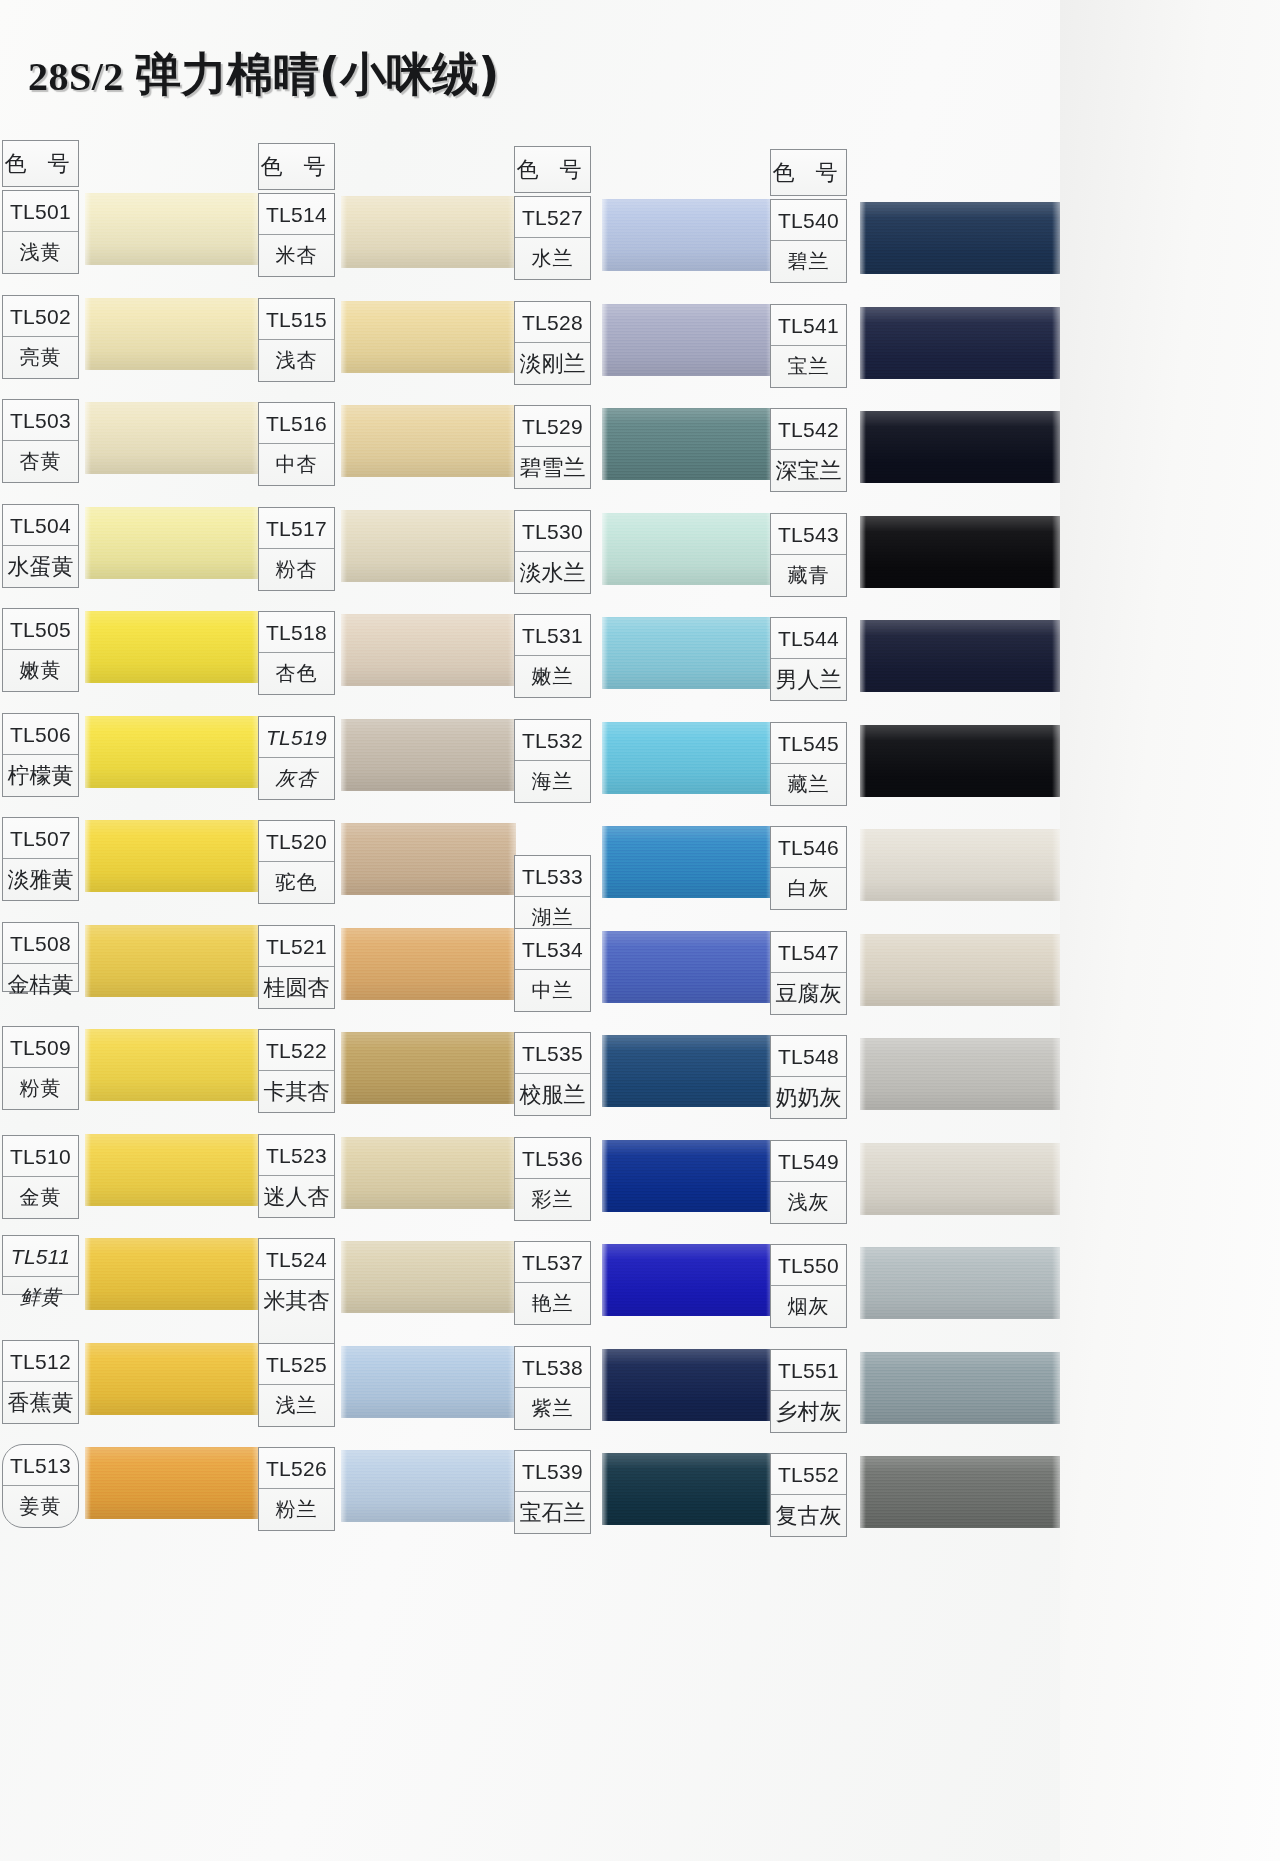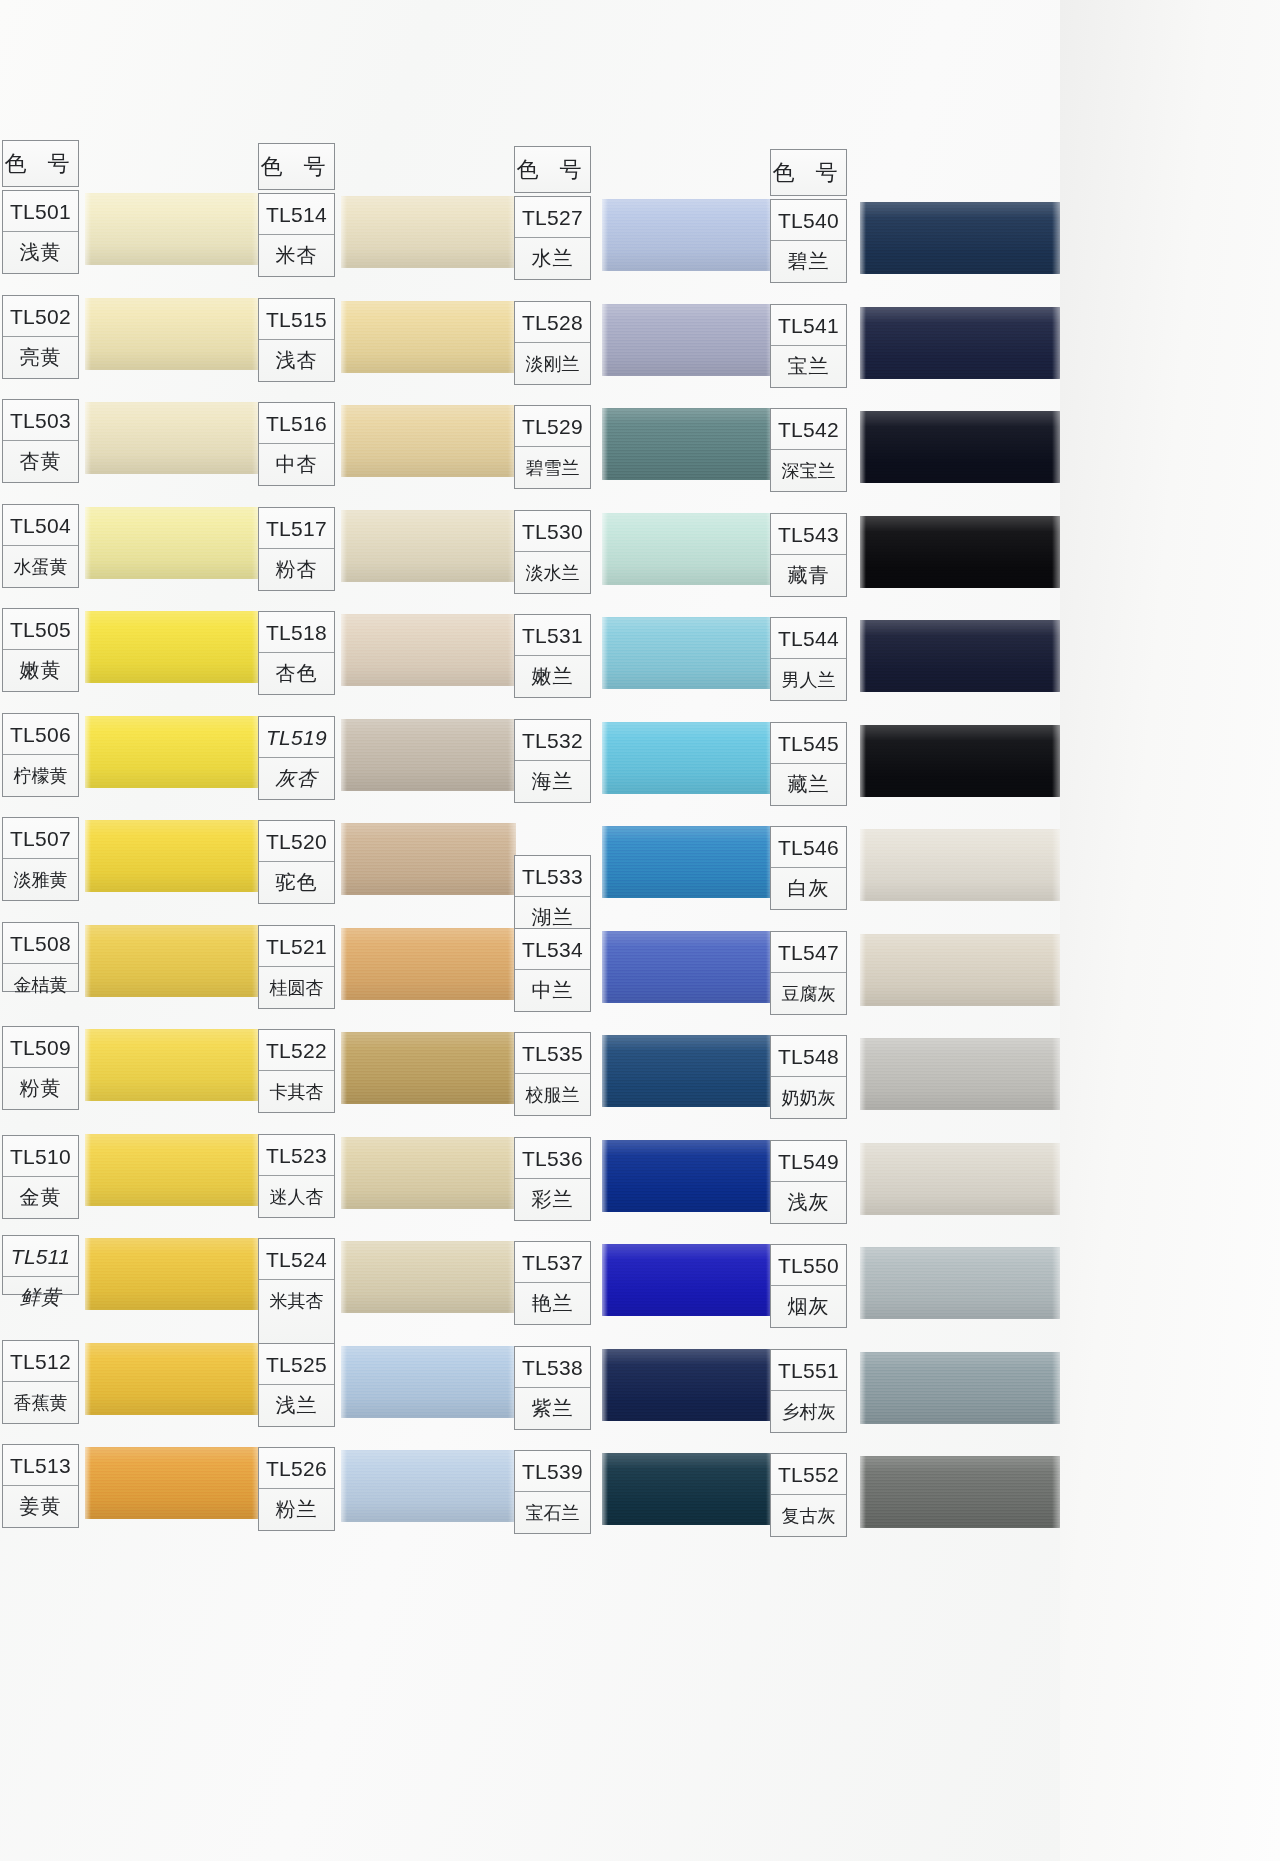--- a/index.html
+++ b/index.html
@@ -104,21 +104,21 @@
     font-size: 21px;
     font-family: "Liberation Sans", sans-serif;
     letter-spacing: 0.3px;
     border-bottom: 1px solid #9a9ea1;
   }
   .labelbox .cellname {
     font-size: 20px;
     font-family: "DejaVu Sans", sans-serif;
     letter-spacing: 1px;
   }
-  .labelbox .cellname.c3 { font-size: 18px; letter-spacing: 0px; }
+  .labelbox .cellname.c3 { font-size: 22px; letter-spacing: 0px; }
   .labelbox.header .cellcode {
     border-bottom: none;
     letter-spacing: 7px;
     font-size: 22px;
     font-family: "DejaVu Sans", sans-serif;
     font-weight: normal;
   }
 
   
   .swatch {
@@ -161,20 +161,23 @@
     background: linear-gradient(270deg, rgba(255,255,255,0.45), rgba(255,255,255,0));
   }
 </style>
 </head>
 <body>
 
 <div id="sheet"></div>
 <div id="rightmargin"></div>
 
 <div id="header">
+  <div id="title">
+    <span class="code">28S/2</span><span>&nbsp;</span><span class="name">弹力棉晴(小咪绒)</span>
+  </div>
 </div>
 
 <div class="col" id="col0">
     <div class="labelbox header" style="top: 0px; height: 47px;">
       <div class="cellcode" style="height: 45px; line-height: 45px;">色 号</div>
     </div>
     <div class="swatch" style="top: 53px; background: rgb(244, 237, 198);">
       <div class="fibers"></div>
       <div class="sheen"></div>
       <div class="edgeL"></div>
@@ -293,21 +296,21 @@
     <div class="labelbox" style="top: 1199.5px; height: 84px;">
       <div class="cellcode">TL512</div>
       <div class="cellname c3">香蕉黄</div>
     </div>
     <div class="swatch" style="top: 1307px; background: rgb(232, 161, 60);">
       <div class="fibers"></div>
       <div class="sheen"></div>
       <div class="edgeL"></div>
       <div class="edgeR"></div>
     </div>
-    <div class="labelbox" style="top: 1304px; height: 84px;">
+    <div class="labelbox" style="top: 1304px; height: 84px; border-radius: 21px;">
       <div class="cellcode">TL513</div>
       <div class="cellname">姜黄</div>
     </div>
   </div>
 <div class="col" id="col1">
     <div class="labelbox header" style="top: 3px; height: 47px;">
       <div class="cellcode" style="height: 45px; line-height: 45px;">色 号</div>
     </div>
     <div class="swatch" style="top: 56px; background: rgb(236, 226, 196);">
       <div class="fibers"></div>

